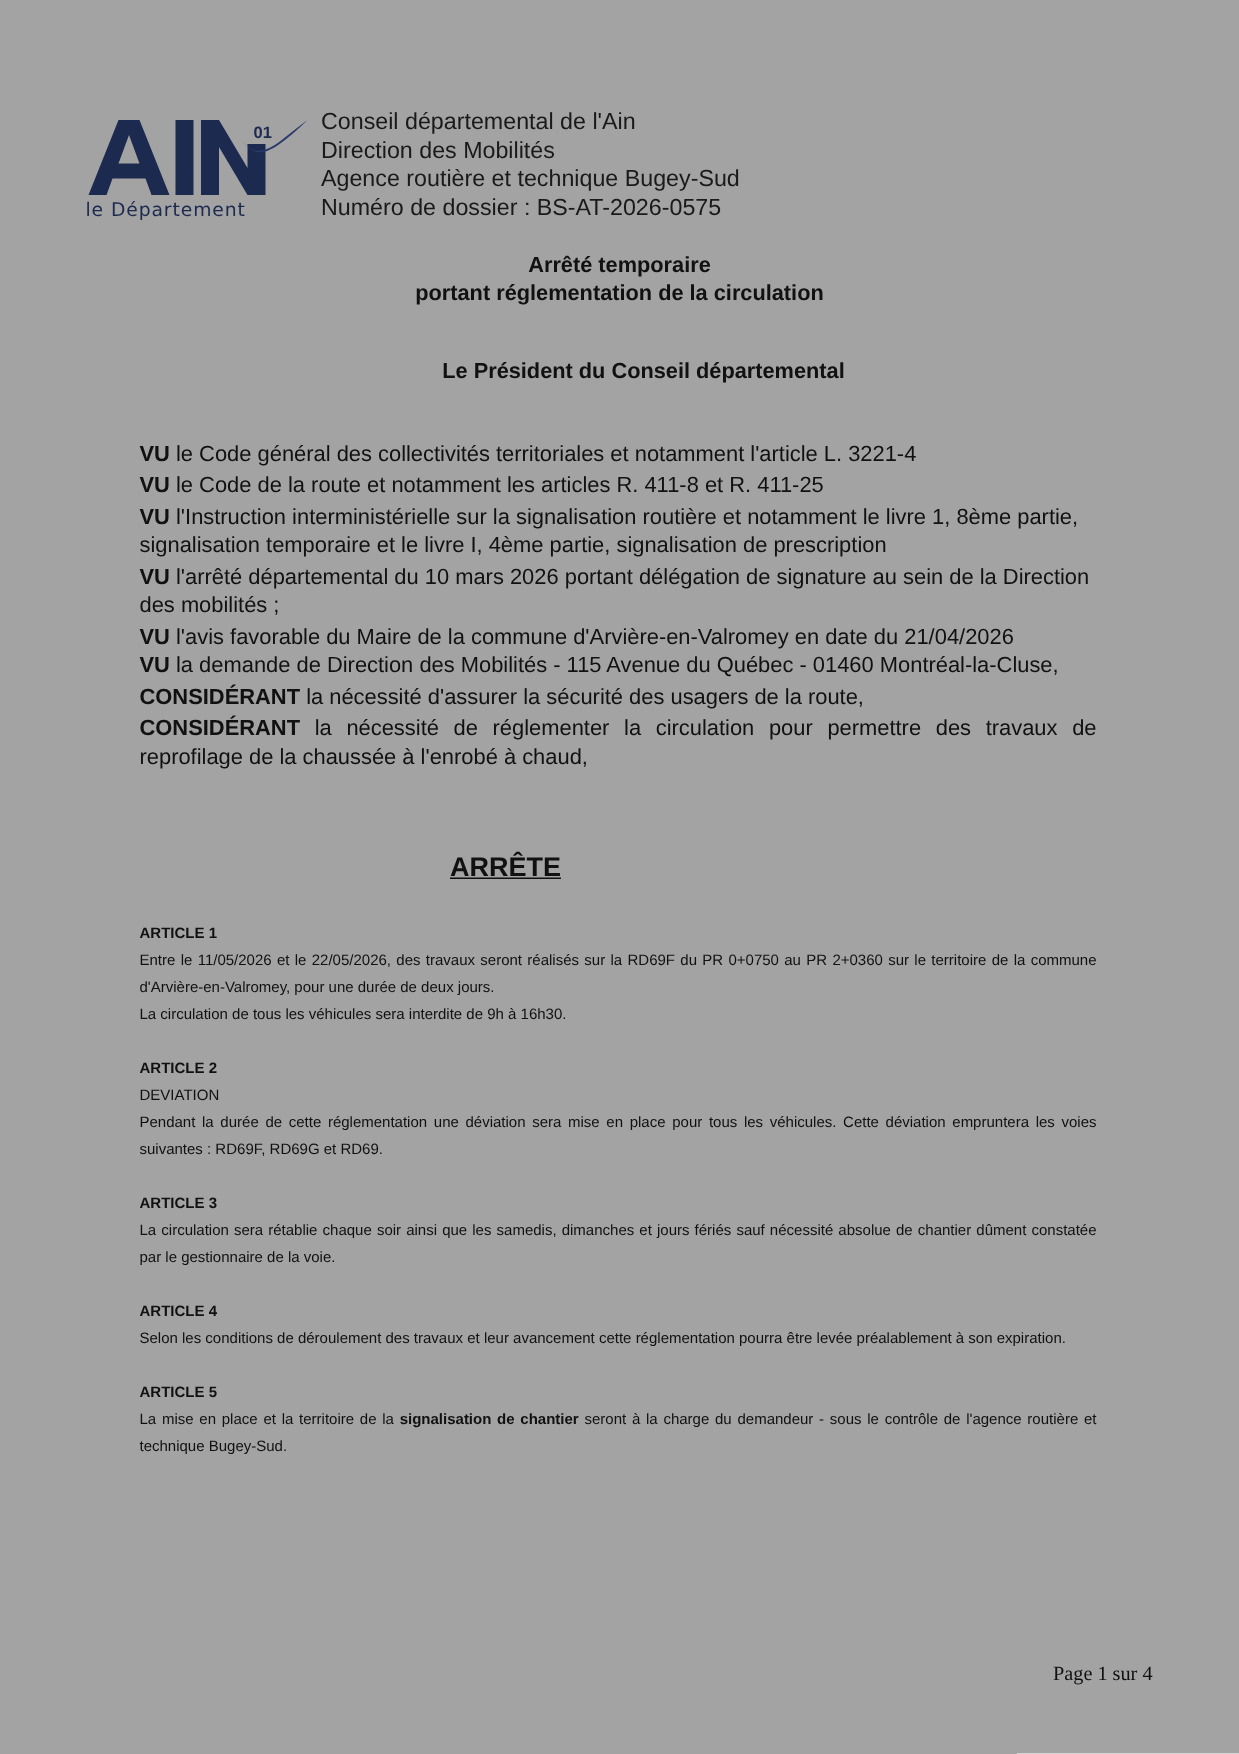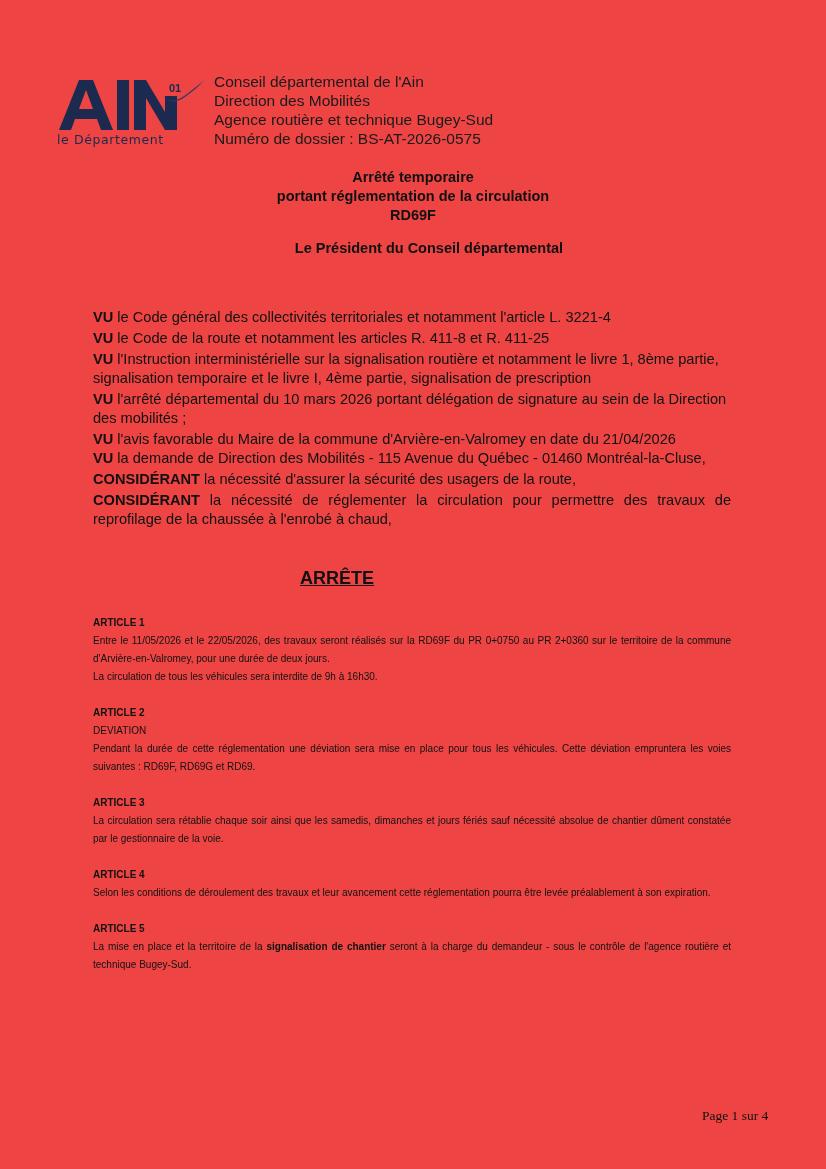--- a/index.html
+++ b/index.html
@@ -1,35 +1,35 @@
 <!DOCTYPE html>
 <html><head>
 <meta charset="utf-8">
 <style>
   html, body { margin: 0; padding: 0; background: #ffffff; }
   body { width: 826px; height: 1169px; position: relative; overflow: hidden;
          font-family: "Liberation Sans", sans-serif; color: #111; }
-  .page { position: absolute; left: 0; top: 0; width: 826px; height: 1169px; background: #ef4444; }
+  .page { position: absolute; left: 0; top: 0; width: 826px; height: 1169px; background: #a3a3a3; }
 
   
   .logo { position: absolute; left: 57px; top: 70px; width: 150px; height: 80px; }
   .logo-svg { position: absolute; left: 0; top: 0; }
   .logo-tag { position: absolute; left: 0px; top: 62px; font-family: "DejaVu Sans", sans-serif;
               font-size: 12.5px; letter-spacing: 0.6px; color: #1c2a4f; white-space: nowrap; }
   .header-lines { position: absolute; left: 214px; top: 72px; font-size: 15.5px; line-height: 19px; color: #1a1a1a; }
   .header-lines div { white-space: nowrap; }
 
   
   .title-block { position: absolute; left: 0; width: 826px; top: 168px; text-align: center;
                  font-weight: bold; font-size: 14.5px; line-height: 19px; }
   .president { position: absolute; left: 0; width: 826px; top: 240px; text-align: center;
                font-weight: bold; font-size: 14.5px; padding-left: 16px; }
 
   
-  .body { position: absolute; left: 93px; width: 638px; top: 308px; font-size: 14.6px; line-height: 19px; }
+  .body { position: absolute; left: 93px; width: 638px; top: 294px; font-size: 14.6px; line-height: 19px; }
   .vu { margin: 0 0 2px 0; }
   .body b { font-weight: bold; }
   .consid { margin: 0 0 2px 0; }
 
   .arrete-heading { position: absolute; left: 0; width: 674px; top: 568px; text-align: center;
                     font-weight: bold; font-size: 18px; text-decoration: underline; }
 
   .articles { position: absolute; left: 93px; width: 638px; top: 614px; font-size: 10px; line-height: 18px; }
   .article { margin-bottom: 18px; }
   .article-title { font-weight: bold; }
@@ -60,21 +60,20 @@
   <div class="header-lines">
     <div>Conseil départemental de l'Ain</div>
     <div>Direction des Mobilités</div>
     <div>Agence routière et technique Bugey-Sud</div>
     <div>Numéro de dossier : BS-AT-2026-0575</div>
   </div>
 
   <div class="title-block">
     <div>Arrêté temporaire</div>
     <div>portant réglementation de la circulation</div>
-    <div>RD69F</div>
   </div>
   <div class="president">Le Président du Conseil départemental</div>
 
   <div class="body">
     <div class="vu"><b>VU</b><span> le Code général des collectivités territoriales et notamment l'article L. 3221-4</span></div>
     <div class="vu"><b>VU</b><span> le Code de la route et notamment les articles R. 411-8 et R. 411-25</span></div>
     <div class="vu"><b>VU</b><span> l'Instruction interministérielle sur la signalisation routière et notamment le livre 1, 8ème partie, signalisation temporaire et le livre I, 4ème partie, signalisation de prescription</span></div>
     <div class="vu"><b>VU</b><span> l'arrêté départemental du 10 mars 2026 portant délégation de signature au sein de la Direction des mobilités ;</span></div>
     <div class="vu" style="margin-bottom:0"><b>VU</b><span> l'avis favorable du Maire de la commune d'Arvière-en-Valromey en date du 21/04/2026</span></div>
     <div class="vu"><b>VU</b><span> la demande de Direction des Mobilités - 115 Avenue du Québec - 01460 Montréal-la-Cluse,</span></div>

